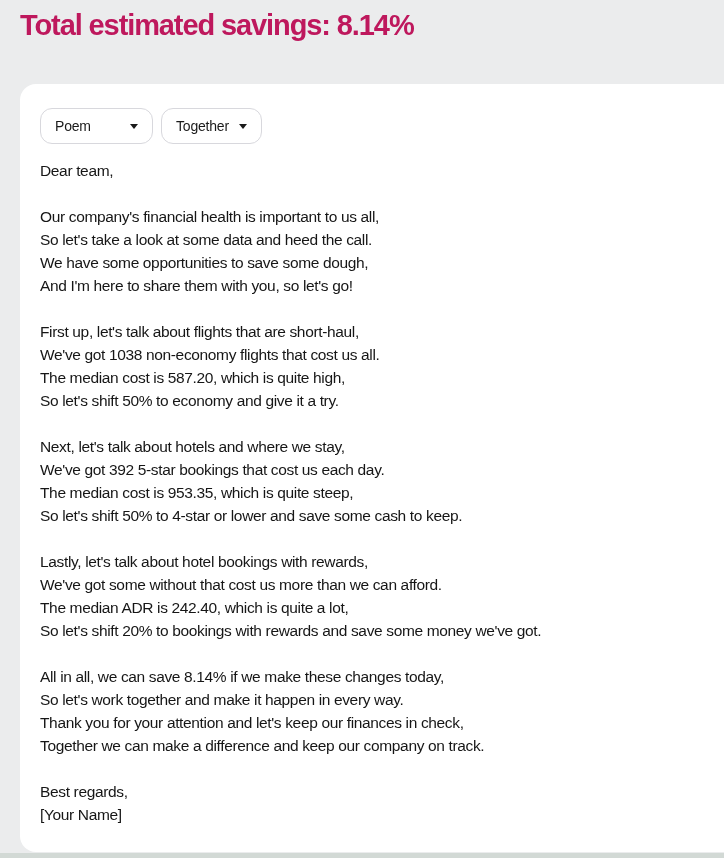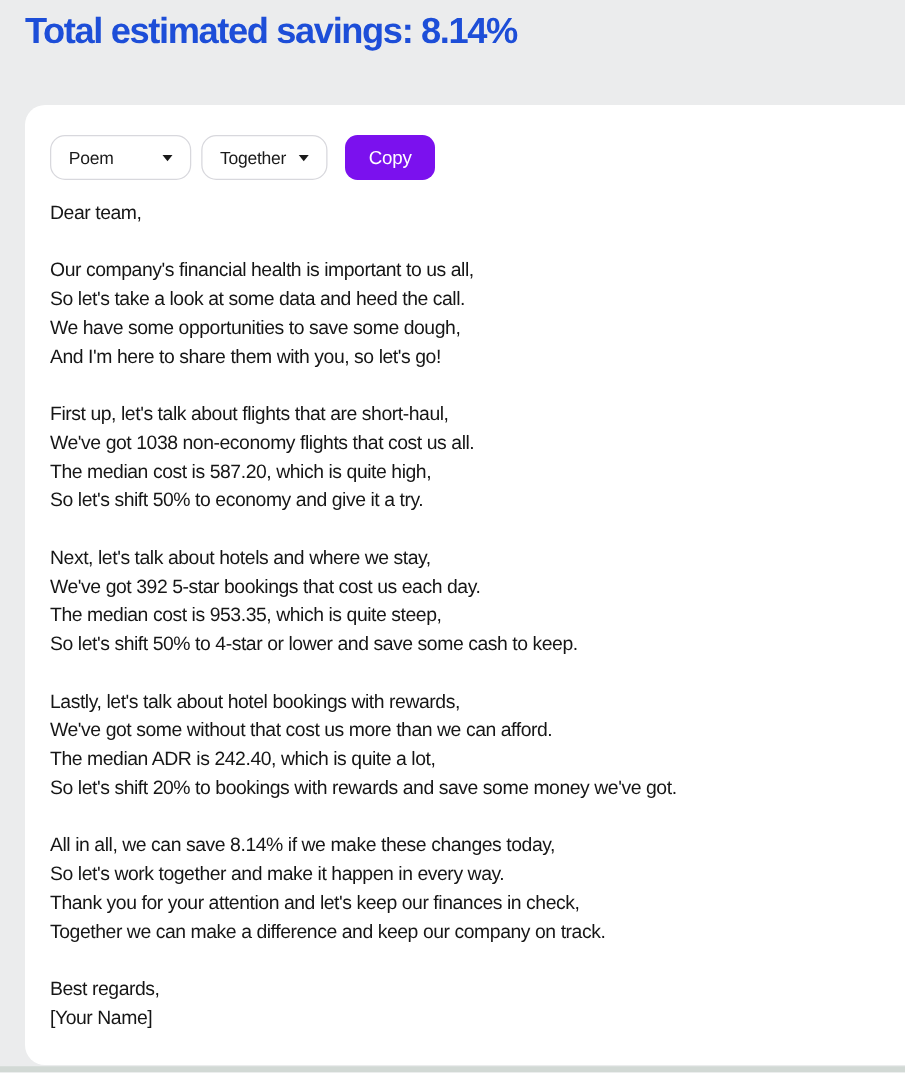--- a/index.html
+++ b/index.html
@@ -16,21 +16,21 @@
     overflow: hidden;
   }
   .page-title {
     position: absolute;
     left: 20px;
     top: 9px;
     margin: 0;
     font-size: 29px;
     font-weight: 700;
     letter-spacing: -1.1px;
-    color: #1d4ed8;
+    color: #be185d;
     white-space: nowrap;
   }
   .response-card {
     position: absolute;
     left: 20px;
     top: 84px;
     width: 728px;           
     height: 768px;
     background: #ffffff;
     border-radius: 16px;
@@ -116,21 +116,20 @@
     <div class="pill-select format">
       <span>Poem</span>
       <span class="caret-down"></span>
     </div>
 
     <div class="pill-select language">
       <span>Together</span>
       <span class="caret-down"></span>
     </div>
 
-    <button class="copy-button">Copy</button>
   </div>
 
   <div class="letter">
     <p>Dear team,</p>
     <p>Our company's financial health is important to us all,
 So let's take a look at some data and heed the call.
 We have some opportunities to save some dough,
 And I'm here to share them with you, so let's go!</p>
     <p>First up, let's talk about flights that are short-haul,
 We've got 1038 non-economy flights that cost us all.

